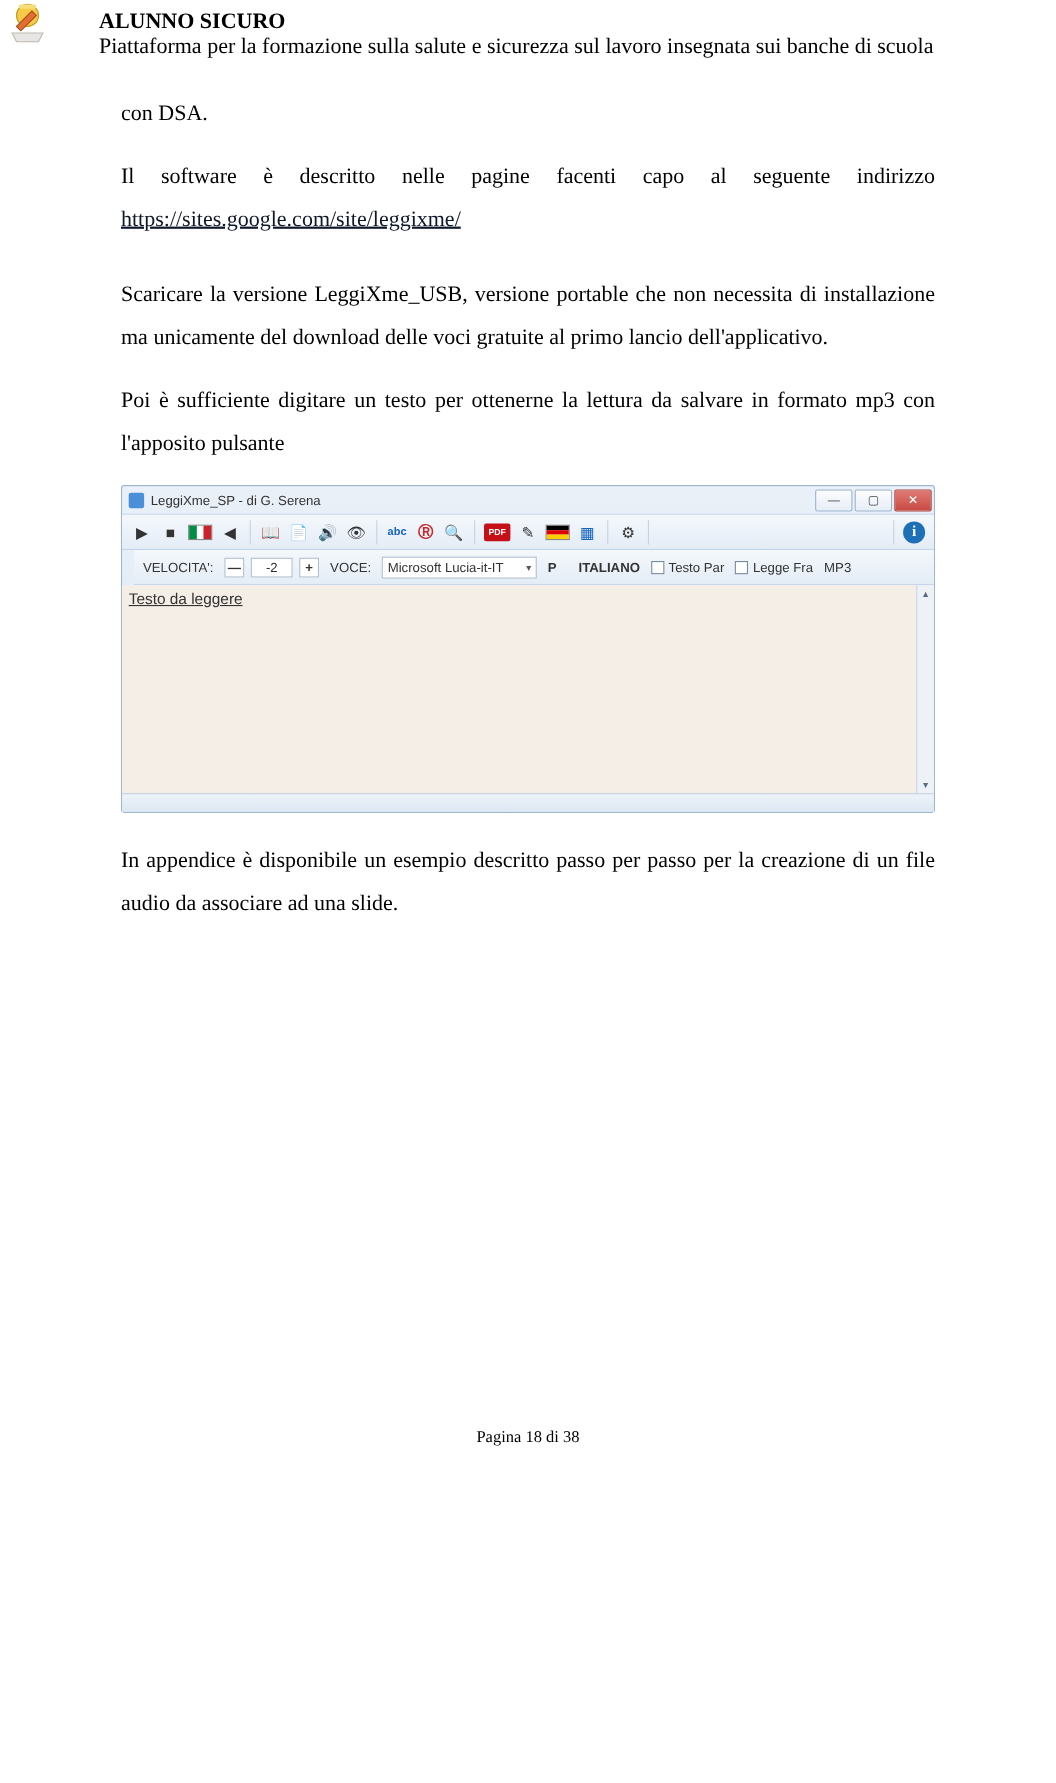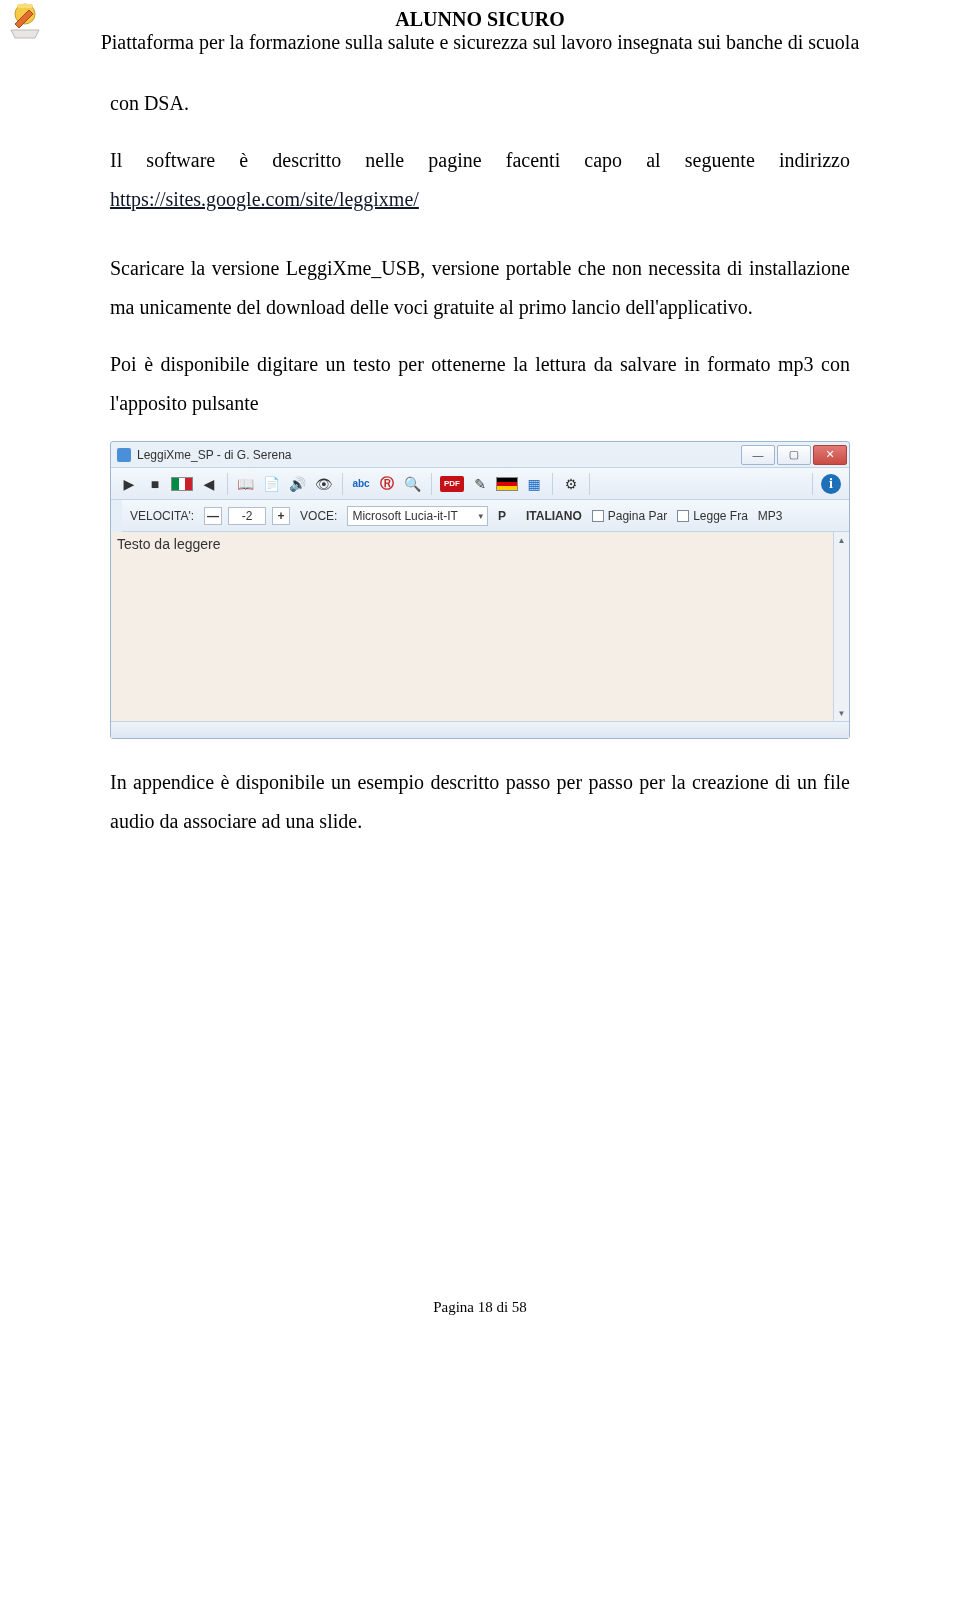--- a/index.html
+++ b/index.html
@@ -7,21 +7,20 @@
     font-family: "Times New Roman", Times, serif;
     background: #fff;
     color: #000;
     width: 960px;
   }
   .page {
     padding: 0 90px;
     position: relative;
   }
   .header {
-    text-align: center;
     padding-top: 8px;
     position: relative;
   }
   .header-icon {
     position: absolute;
     left: -85px;
     top: 0;
   }
   .header-title {
     font-weight: bold;
@@ -131,20 +130,21 @@
     background:#f5eee6;
     height:190px;
     position:relative;
     border-bottom:1px solid #c2d4e8;
   }
   .textarea-content {
     padding:4px 6px;
     font-size:14px;
     color:#333;
     text-align:left;
+    text-decoration:underline;
   }
   .ta-scroll {
     position:absolute; right:0; top:0; bottom:0; width:16px;
     background:#eef2f7;border-left:1px solid #c2d4e8;
   }
   .ta-scroll-up, .ta-scroll-down {
     height:16px;display:flex;align-items:center;justify-content:center;font-size:8px;color:#5a6c80;
   }
   .ta-scroll-down{position:absolute;bottom:0;left:0;right:0;}
   .statusbar {
@@ -178,21 +178,21 @@
 
   <div class="content">
     <p class="para">con DSA.</p>
 
     <p class="para">
       <span>Il software è descritto nelle pagine facenti capo al seguente indirizzo </span><a class="link">https://sites.google.com/site/leggixme/</a>
     </p>
 
     <p class="para" style="margin-top:30px">Scaricare la versione LeggiXme_USB, versione portable che non necessita di installazione ma unicamente del download delle voci gratuite al primo lancio dell'applicativo.</p>
 
-    <p class="para">Poi è disponibile digitare un testo per ottenerne la lettura da salvare in formato mp3 con l'apposito pulsante</p>
+    <p class="para">Poi è sufficiente digitare un testo per ottenerne la lettura da salvare in formato mp3 con l'apposito pulsante</p>
 
     <div class="screenshot">
       <div class="titlebar">
         <div class="titlebar-left">
           <span class="app-icon"></span>
           <span>LeggiXme_SP - di G. Serena</span>
         </div>
         <div class="win-btns">
           <div class="win-btn">—</div>
           <div class="win-btn">▢</div>
@@ -244,21 +244,21 @@
         </div>
         <span>VOCE:</span>
         <div class="dropdown">
           <span class="dd-val">Microsoft Lucia-it-IT</span>
           <span class="dd-arrow">▾</span>
         </div>
         <span style="font-weight:bold">P</span>
         <span style="margin-left:10px;font-weight:bold">ITALIANO</span>
         <div class="chk">
           <span class="chk-box"></span>
-          <span>Pagina Par</span>
+          <span>Testo Par</span>
         </div>
         <div class="chk">
           <span class="chk-box"></span>
           <span>Legge Fra</span>
         </div>
         <span>MP3</span>
       </div>
 
       <div class="textarea-wrap">
         <div class="textarea-content">Testo da leggere</div>
@@ -266,15 +266,15 @@
           <div class="ta-scroll-up">▲</div>
           <div class="ta-scroll-down">▼</div>
         </div>
       </div>
       <div class="statusbar"></div>
     </div>
 
     <p class="para">In appendice è disponibile un esempio descritto passo per passo per la creazione di un file audio da associare ad una slide.</p>
   </div>
 
-  <div class="footer">Pagina 18 di 58</div>
+  <div class="footer">Pagina 18 di 38</div>
 
 </div>
 
 </body></html>

